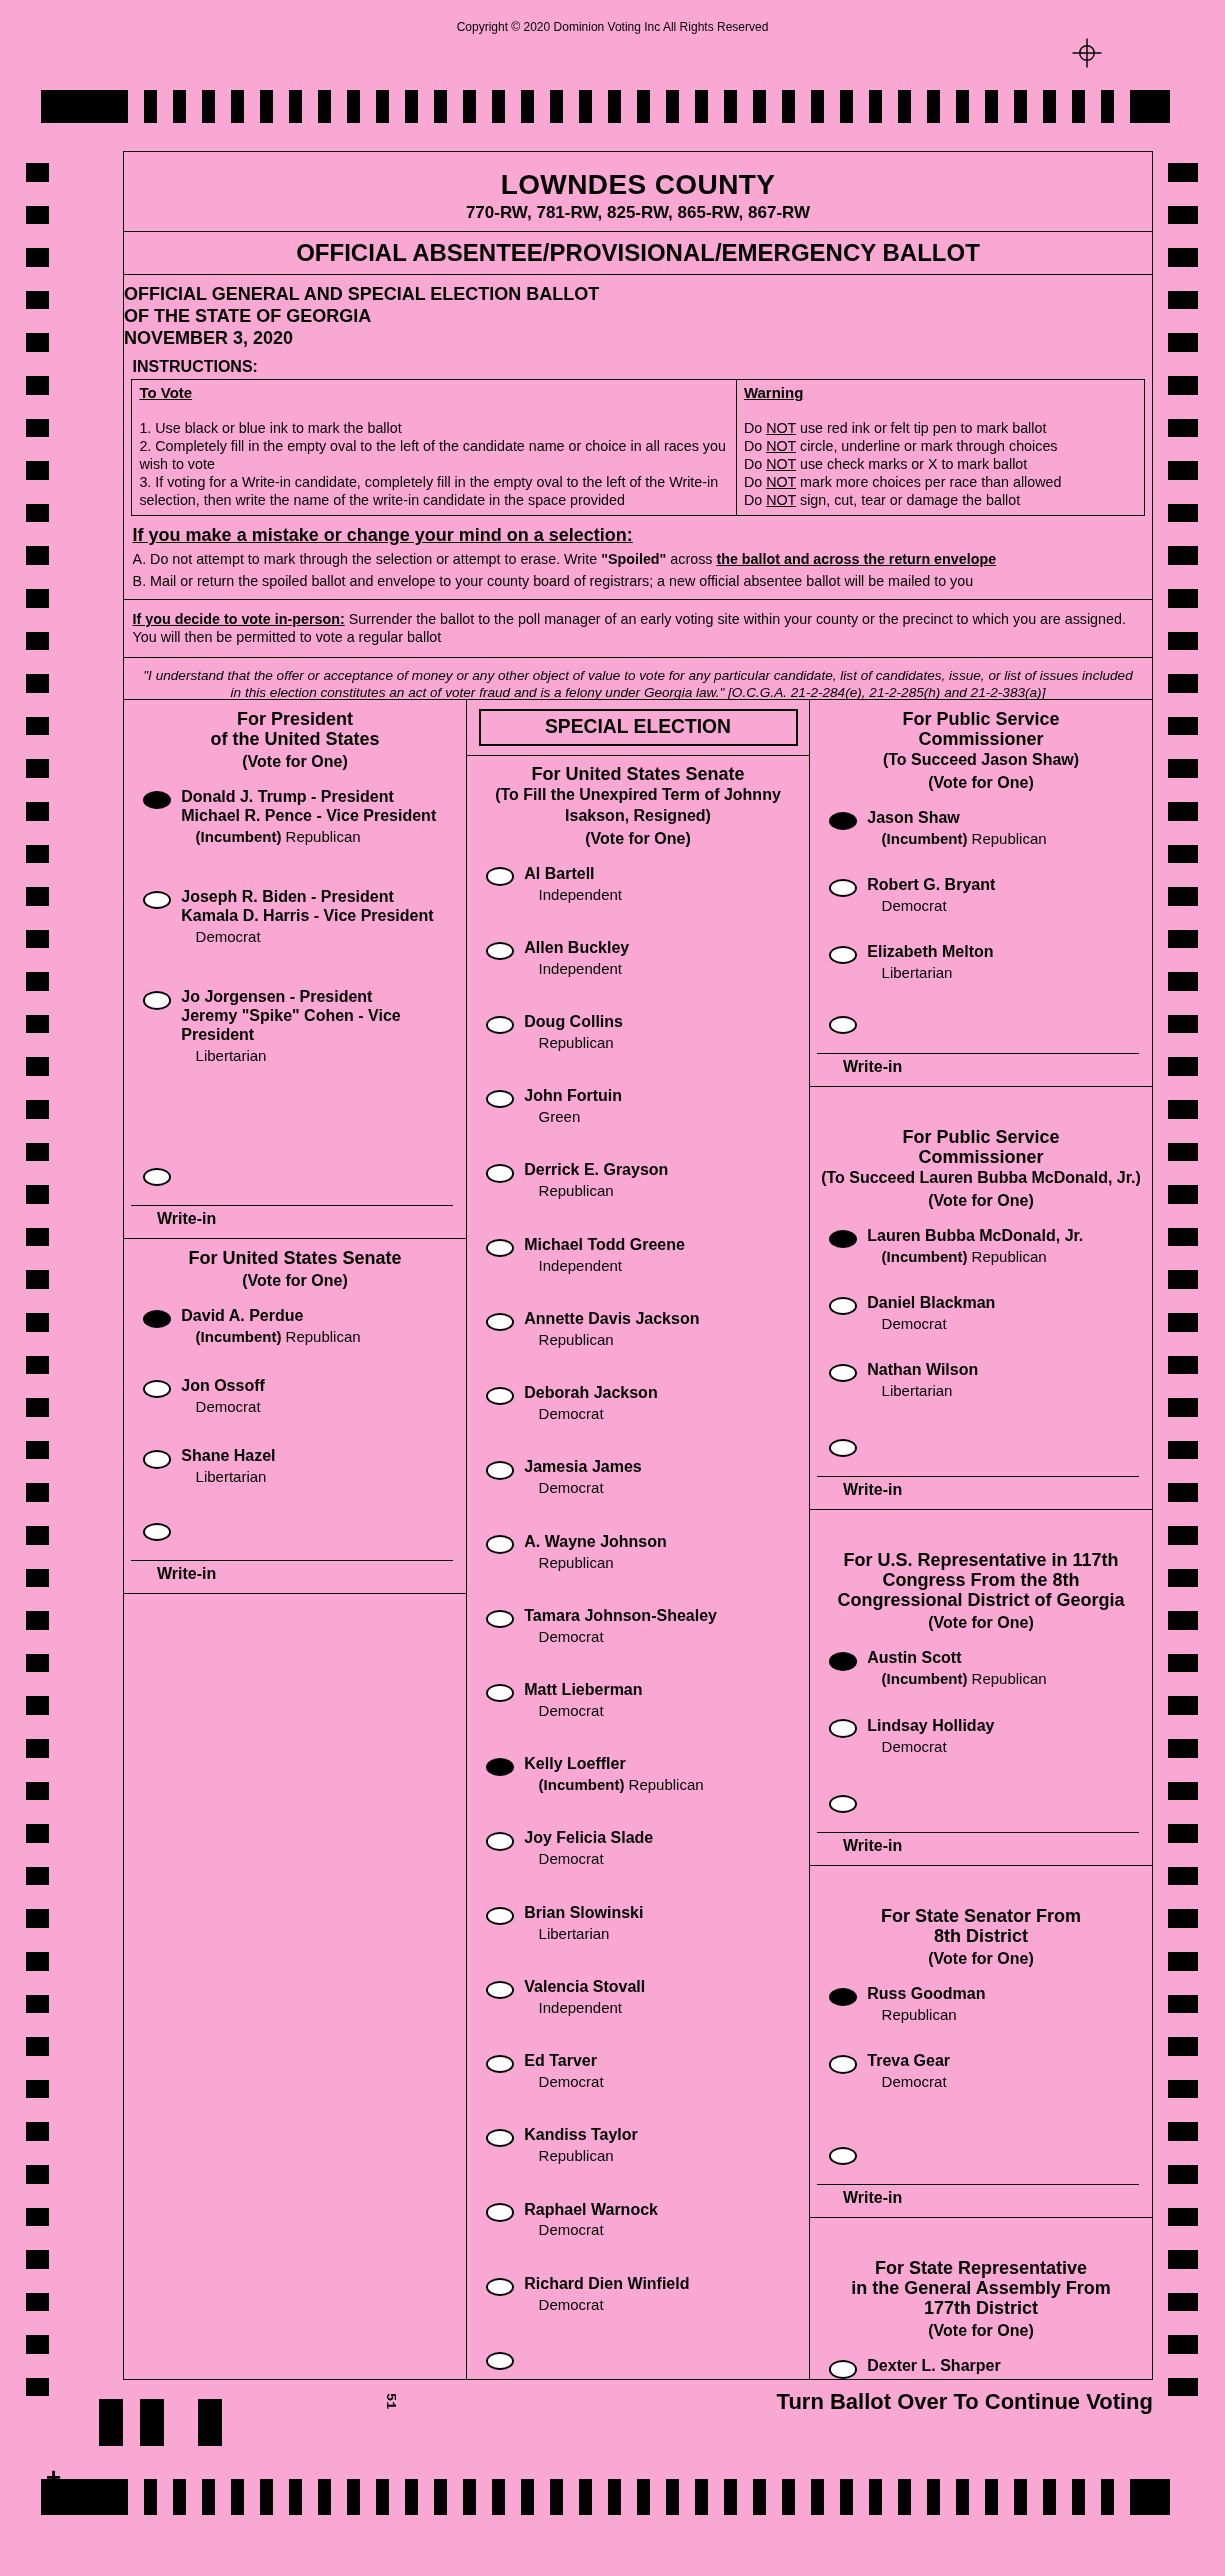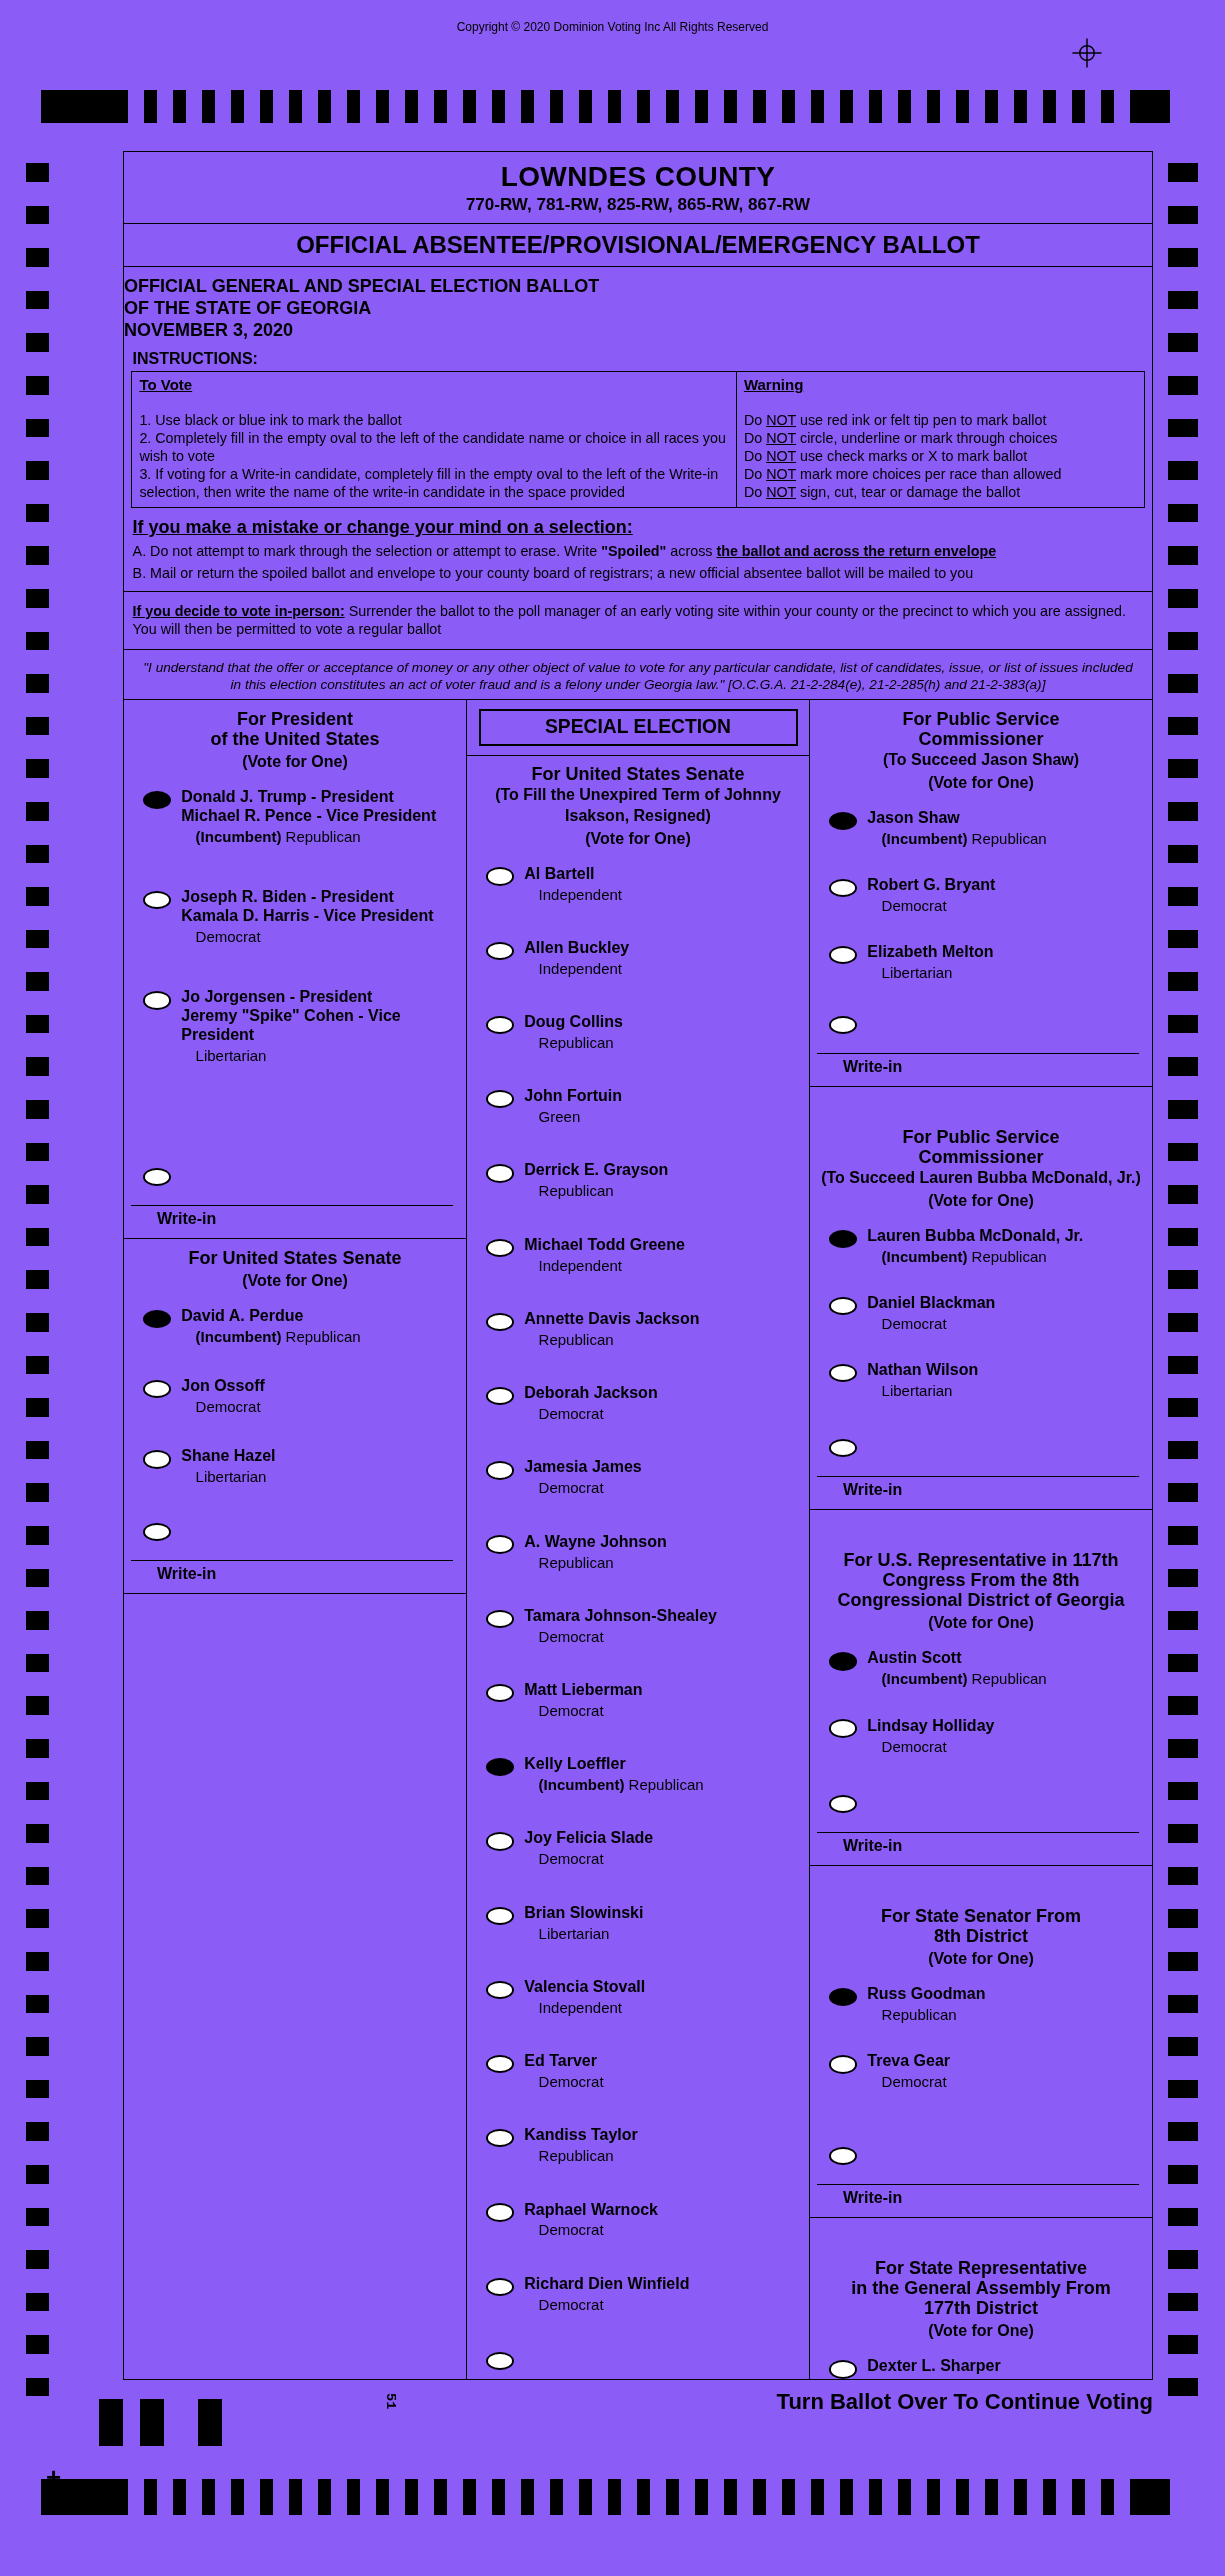--- a/index.html
+++ b/index.html
@@ -1,16 +1,16 @@
 <!DOCTYPE html>
 <html style="font-size:11.5px"><head>
 <meta charset="utf-8">
 <style>
   html,body{margin:0;padding:0;background:#e8e8e8;}
-  .page{position:relative;width:1225px;height:2576px;background:#8b5cf6;overflow:hidden;
+  .page{position:relative;width:1225px;height:2576px;background:#f9a8d4;overflow:hidden;
         font-family:"Liberation Sans","DejaVu Sans",sans-serif;color:#000;}
   .u{text-decoration:underline;}
   .b{font-weight:bold;}
 
   
   .copyright{position:absolute;top:20px;left:0;width:100%;text-align:center;font-size:12px;}
   .crosshair{position:absolute;left:1071px;top:37px;}
   .marks-top,.marks-bottom{position:absolute;left:41px;display:flex;gap:16px;}
   .marks-top{top:90px;height:33px;}
   .marks-bottom{top:2479px;height:36px;}
@@ -27,21 +27,21 @@
   .stub-bar{width:24px;height:47px;background:#000;display:block;}
   .stub-bar.s3{margin-left:17px;}
   .sheetnum{position:absolute;left:383px;top:2393px;writing-mode:vertical-rl;
             font-size:13.6px;font-weight:bold;font-family:"Liberation Mono","DejaVu Sans Mono",monospace;}
   .plus{position:absolute;left:46px;top:2462px;font-size:26px;font-weight:bold;}
   .turnover{position:absolute;right:72px;top:2389px;font-size:22px;font-weight:bold;}
 
   
   .ballot{position:absolute;left:123px;top:151px;width:1030px;height:2229px;
           border:1.4px solid #000;box-sizing:border-box;}
-  .hdr{position:absolute;top:0;left:0;right:0;height:547px;overflow:hidden;}
+  .hdr{position:absolute;top:8px;left:0;right:0;height:547px;overflow:hidden;}
   .county{font-size:28px;font-weight:bold;text-align:center;padding-top:8.6px;letter-spacing:0.4px;}
   .precincts{font-size:17px;font-weight:bold;text-align:center;margin-top:2.9px;
              padding-bottom:7.2px;border-bottom:1.4px solid #000;}
   .btype{font-size:24px;font-weight:bold;text-align:center;padding:7.2px 0;border-bottom:1.4px solid #000;}
   .election{font-size:18px;font-weight:bold;line-height:1.22;padding-top:8.6px;}
   .inst-label{font-size:16px;font-weight:bold;padding:8.6px 0 1.4px 8.6px;}
   .inst-table{display:flex;border:1.4px solid #000;margin:1.4px 7.2px 0;}
   .tovote{flex:3;border-right:1.4px solid #000;padding:4.3px 7.2px 5.7px;box-sizing:border-box;}
   .warn{flex:2;padding:4.3px 7.2px 5.7px;box-sizing:border-box;}
   .cell-title{font-size:15px;font-weight:bold;text-decoration:underline;margin-bottom:19px;}

